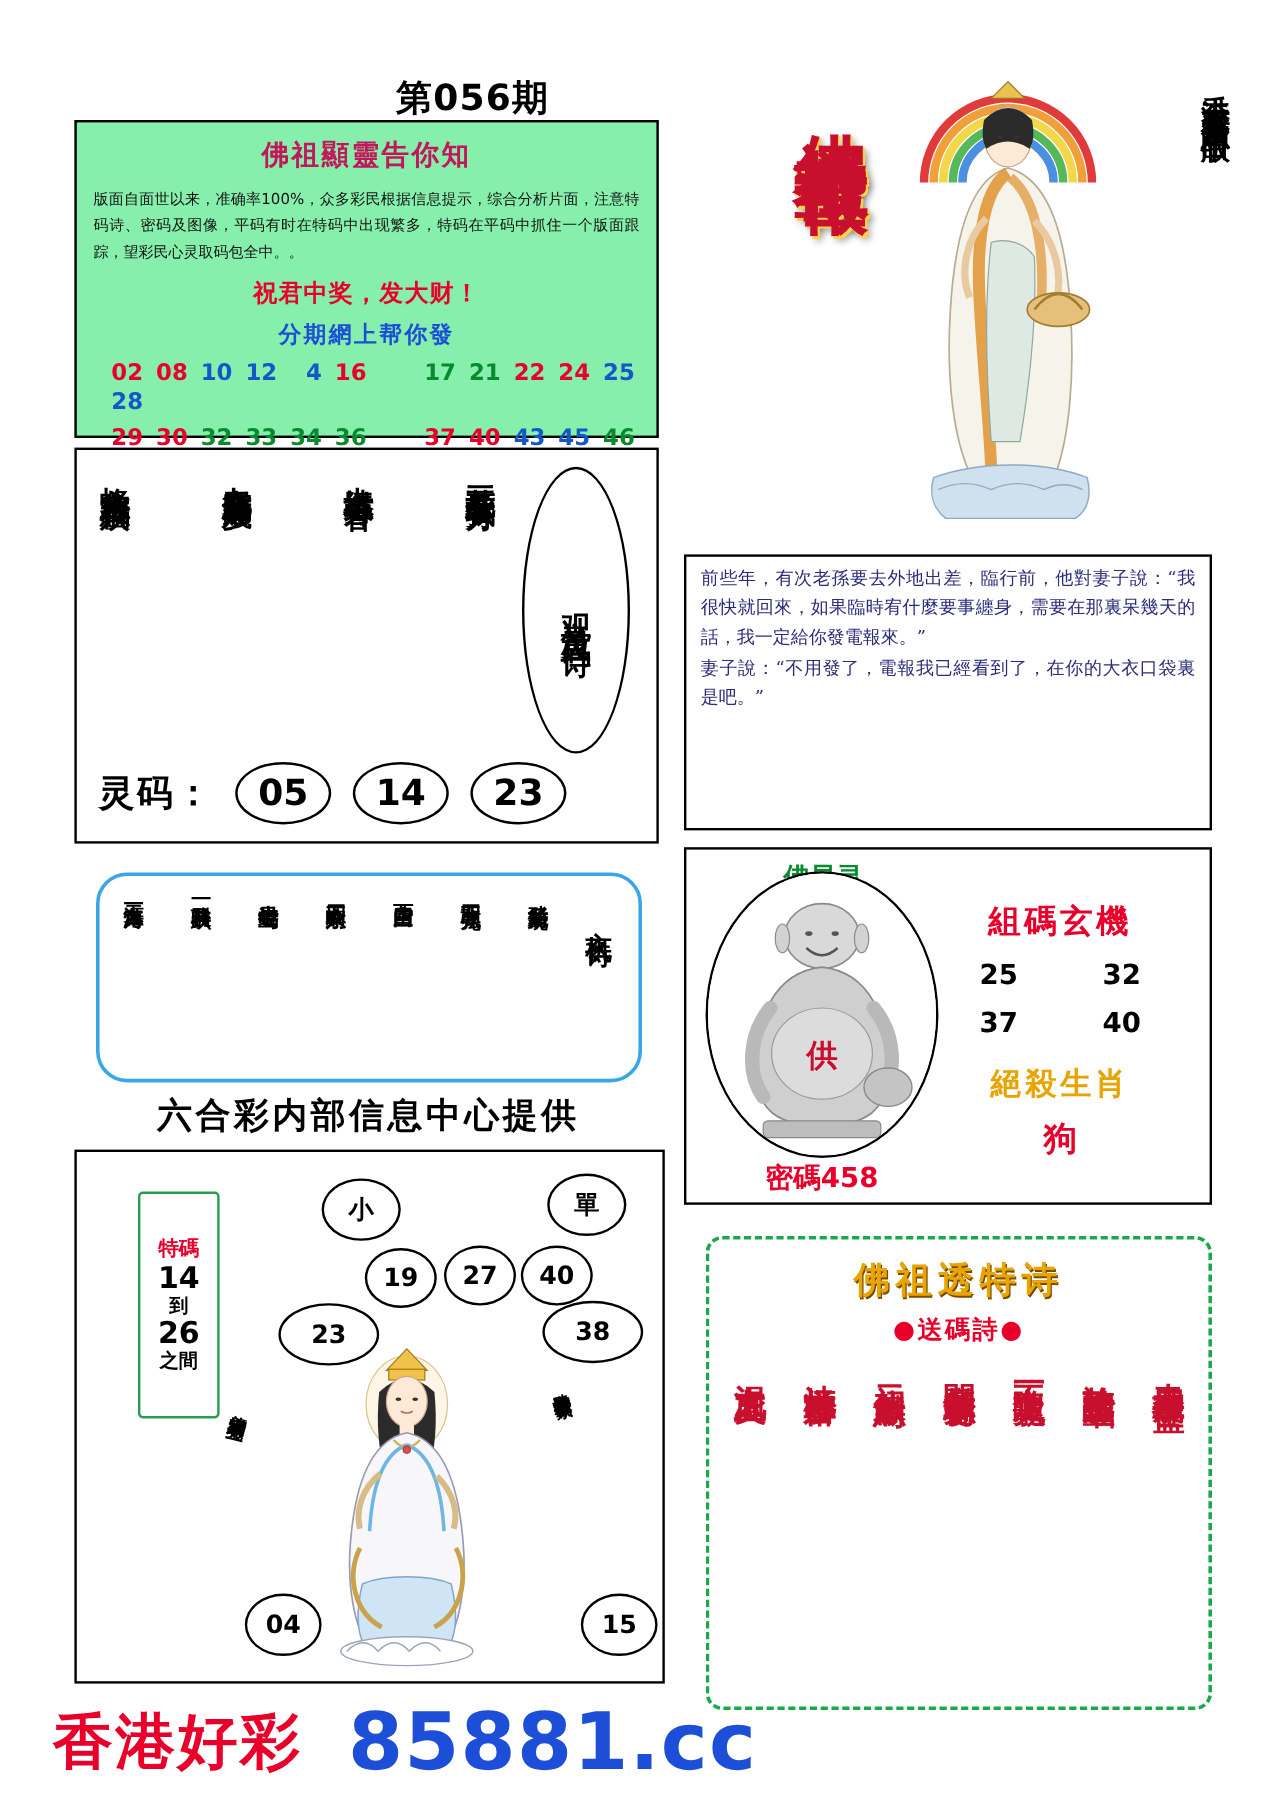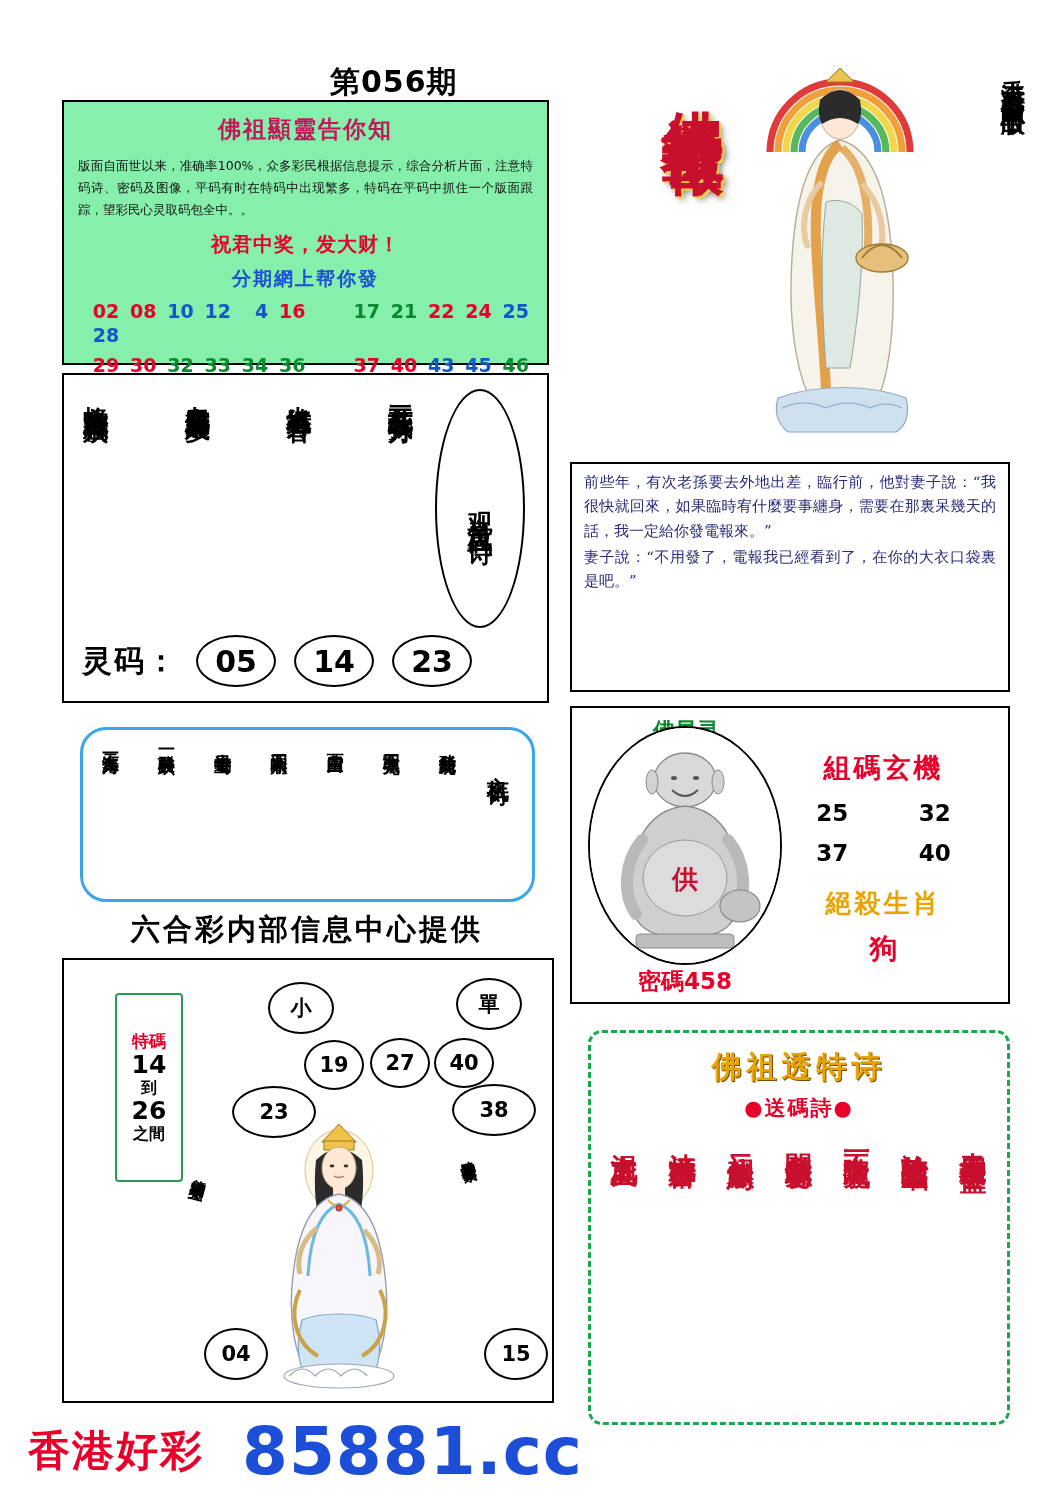--- a/index.html
+++ b/index.html
@@ -245,21 +245,21 @@
     font-size:27px;font-weight:bold;color:#c8102e;line-height:1.3;
     font-family:"DejaVu Serif",serif;letter-spacing:2px;
   }
 
   
   .footer{
     position:absolute;left:0;bottom:6px;width:1063px;height:78px;
     display:flex;align-items:center;
   }
   .footer .fa{
-    margin-left:28px;font-size:42px;font-weight:bold;color:#e8002a;
+    margin-left:44px;font-size:50px;font-weight:bold;color:#e8002a;
     letter-spacing:2px;font-family:"DejaVu Serif",serif;
   }
   .footer .fb{
     margin-left:38px;font-size:66px;font-weight:bold;color:#1d4ed8;
     font-family:"DejaVu Sans",sans-serif;letter-spacing:1px;
   }
 </style>
 </head>
 <body>
 

